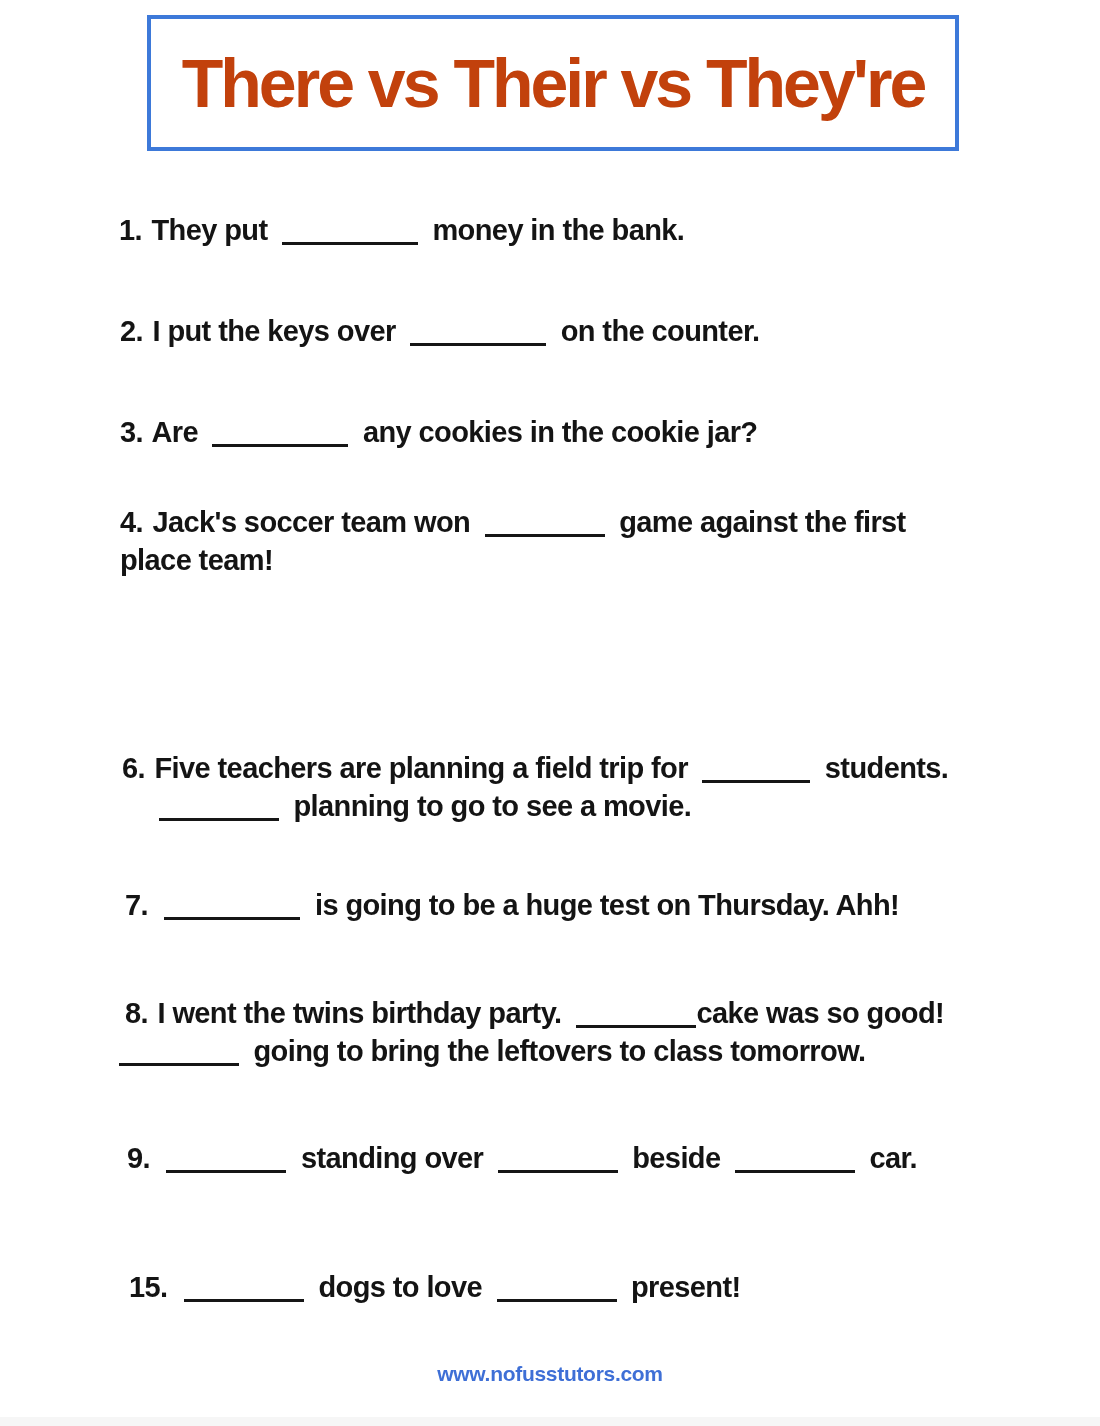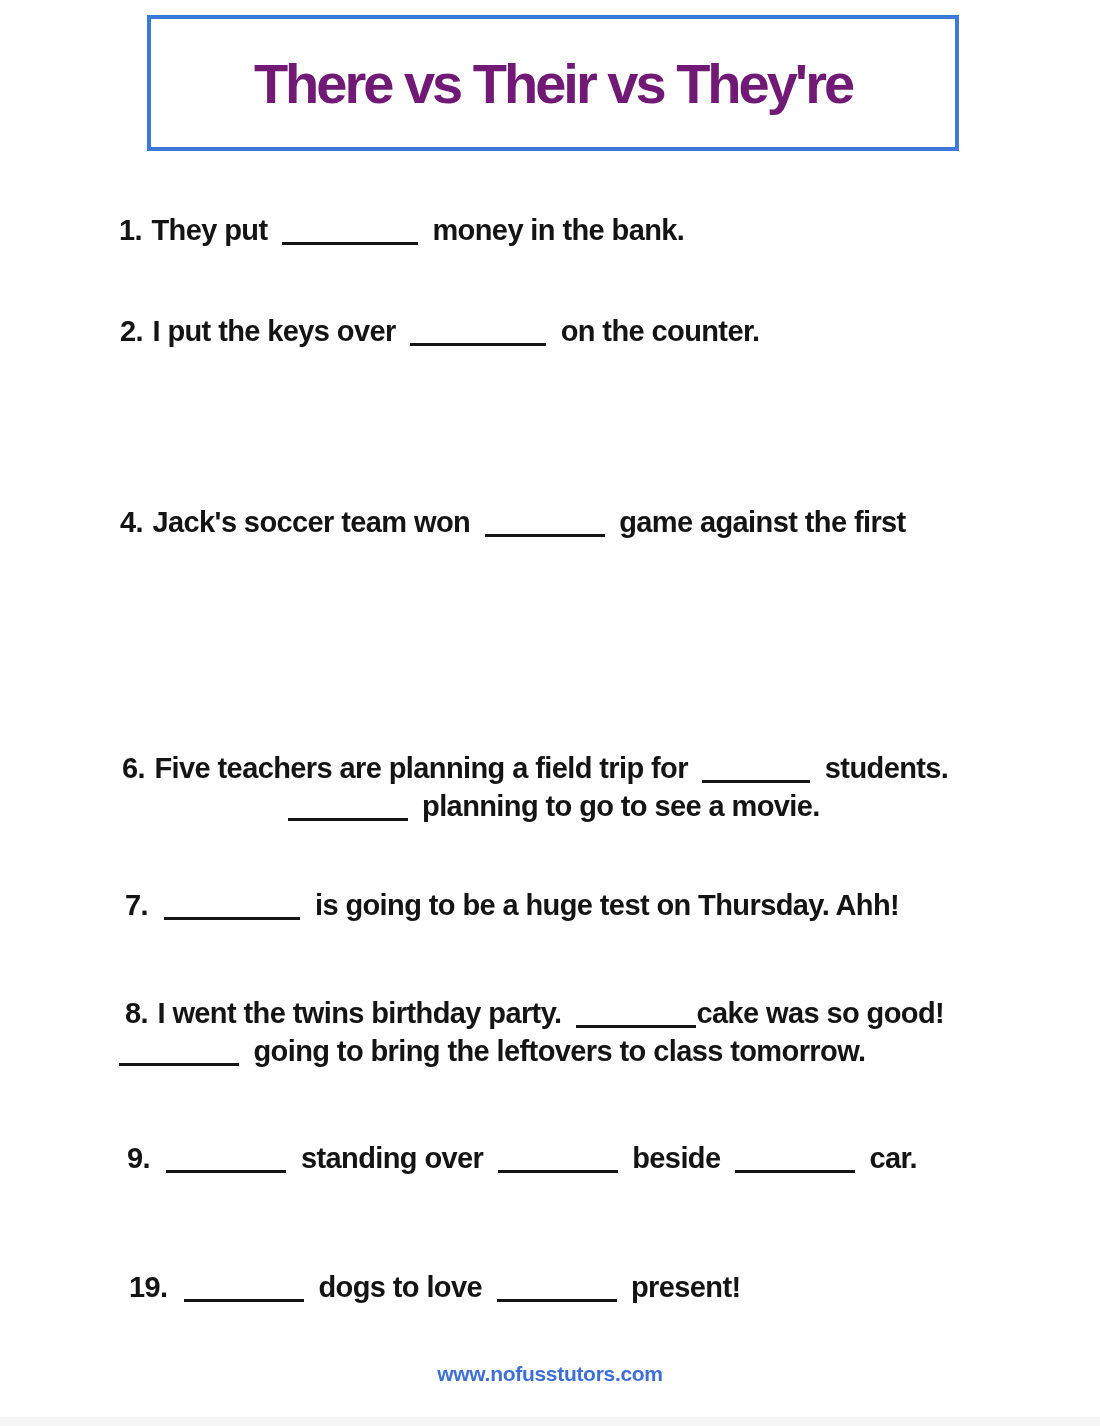--- a/index.html
+++ b/index.html
@@ -18,24 +18,24 @@
     position: absolute;
     left: 147px; top: 15px;
     width: 812px; height: 136px;
     border: 4px solid var(--accent);
     box-sizing: border-box;
     display: flex; align-items: center; justify-content: center;
     background: #ffffff;
   }
   .title-box h1 {
     margin: 0;
-    font-size: 56px;
+    font-size: 68px;
     font-weight: bold;
     letter-spacing: -3px;
-    color: #701a75;
+    color: #c2410c;
     white-space: nowrap;
   }
   .q {
     position: absolute;
     font-size: 29px;
     font-weight: bold;
     letter-spacing: -0.6px;
     line-height: 38px;
     white-space: nowrap;
     margin-left: 12px;
@@ -50,21 +50,21 @@
   }
   .w-l { width: 136px; }
   .w-m { width: 120px; }
   .w-s { width: 108px; }
   .tight-right { margin-right: -7px; }
   .q1  { left: 107px; top: 211px; }
   .q2  { left: 108px; top: 312px; }
   .q3  { left: 108px; top: 413px; }
   .q4  { left: 108px; top: 503px; }
   .q5  { left: 110px; top: 644px; }
-  .q6  { left: 110px; top: 749px; text-align: center; }
+  .q6  { left: 110px; top: 749px; }
   .q7  { left: 113px; top: 886px; }
   .q8  { left: 113px; top: 994px; }
   .q9  { left: 115px; top: 1139px; }
   .q10 { left: 117px; top: 1268px; }
   .q6 .line2 { padding-left: 30px; }
   .q8 .line2 { margin-left: -13px; }
   .footer {
     position: absolute;
     left: 0; top: 1355px;
     width: 100%;
@@ -98,27 +98,36 @@
     <span class="t">money in the bank.</span>
   </div>
 
   <div class="q q2">
     <span class="num">2.</span>
     <span class="t">I put the keys over</span>
     <span class="blank w-l"></span>
     <span class="t">on the counter.</span>
   </div>
 
+  <div class="q q3">
+    <span class="num">3.</span>
+    <span class="t">Are</span>
+    <span class="blank w-l"></span>
+    <span class="t">any cookies in the cookie jar?</span>
+  </div>
 
   <div class="q q4">
     <div class="line line1">
       <span class="num">4.</span>
       <span class="t">Jack's soccer team won</span>
       <span class="blank w-m"></span>
       <span class="t">game against the first</span>
+    </div>
+    <div class="line line2">
+      <span class="t">place team!</span>
     </div>
   </div>
 
 
   <div class="q q6">
     <div class="line line1">
       <span class="num">6.</span>
       <span class="t">Five teachers are planning a field trip for</span>
       <span class="blank w-s"></span>
       <span class="t">students.</span>
@@ -152,21 +161,21 @@
     <span class="num">9.</span>
     <span class="blank w-m"></span>
     <span class="t">standing over</span>
     <span class="blank w-m"></span>
     <span class="t">beside</span>
     <span class="blank w-m"></span>
     <span class="t">car.</span>
   </div>
 
   <div class="q q10">
-    <span class="num">19.</span>
+    <span class="num">15.</span>
     <span class="blank w-m"></span>
     <span class="t">dogs to love</span>
     <span class="blank w-m"></span>
     <span class="t">present!</span>
   </div>
 
   <div class="footer">
     <span>www.nofusstutors.com</span>
   </div>
 

